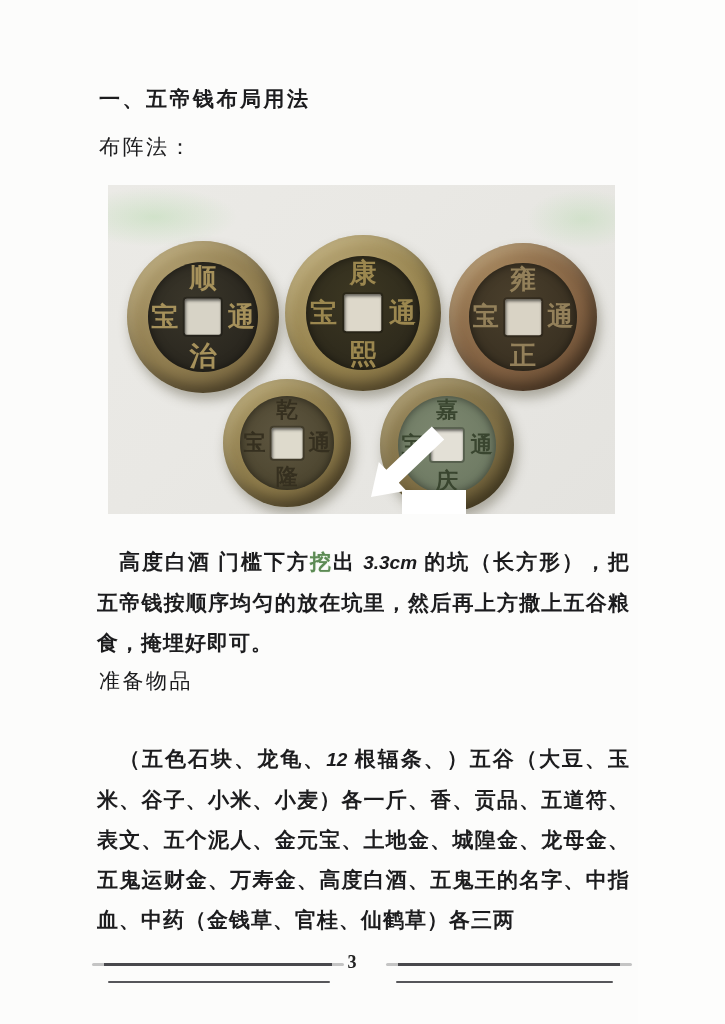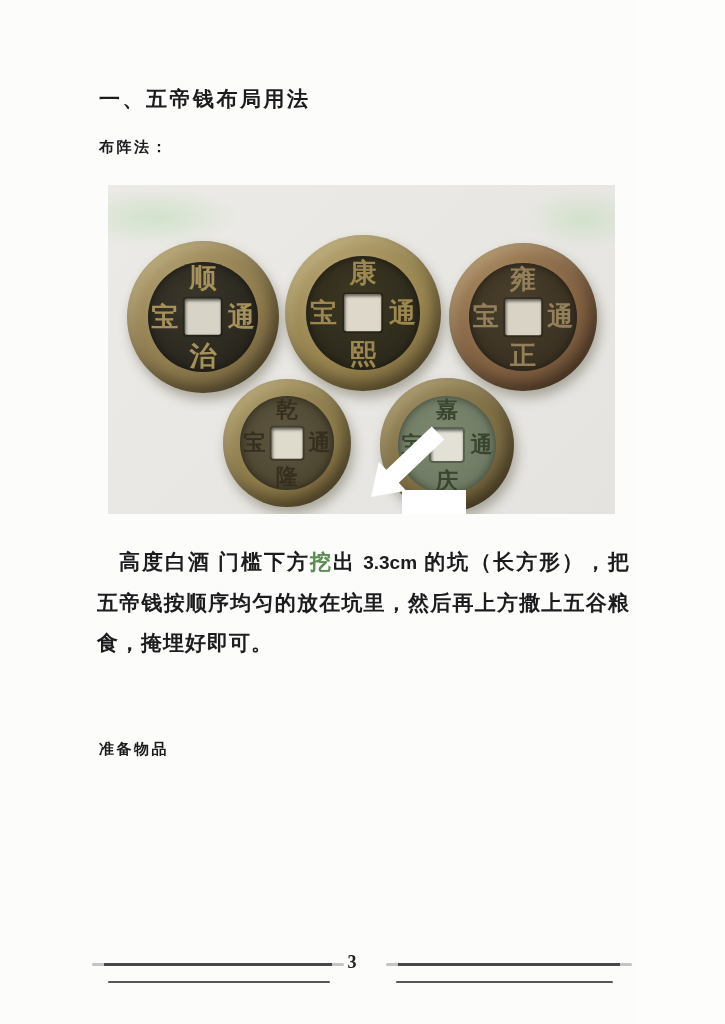--- a/index.html
+++ b/index.html
@@ -1,24 +1,24 @@
 <!DOCTYPE html>
 <html><head>
 <meta charset="utf-8">
 <style>
   html,body{margin:0;padding:0;}
   body{width:725px;height:1024px;background:#fdfdfc;font-family:"Liberation Serif","DejaVu Serif",serif;color:#1c1c1e;overflow:hidden;}
   .page{position:relative;width:638px;height:1024px;background:#fcfcfb;}
 
   .heading{position:absolute;left:99px;font-size:21px;font-weight:bold;letter-spacing:2.5px;line-height:26px;white-space:nowrap;}
-  .subheading{position:absolute;left:99px;font-size:15px;font-weight:bold;letter-spacing:2.5px;line-height:26px;white-space:nowrap;}
+  .subheading{position:absolute;left:99px;font-size:21px;font-weight:normal;letter-spacing:2.5px;line-height:26px;white-space:nowrap;}
 
   .body-para{position:absolute;left:97px;width:533px;font-size:21px;line-height:40px;font-weight:bold;text-align:justify;letter-spacing:1px;margin:0;}
   .body-para.indent{text-indent:22px;}
-  .latin-num{font-family:"Liberation Sans","DejaVu Sans",sans-serif;font-weight:bold;font-size:19px;letter-spacing:0;}
+  .latin-num{font-family:"Liberation Sans","DejaVu Sans",sans-serif;font-weight:bold;font-size:19px;letter-spacing:0;font-style:italic;}
   .green-char{color:#5d8a55;text-shadow:0 0 1px #9cc494;}
 
   
   .photo{position:absolute;left:108px;top:185px;width:507px;height:329px;background:linear-gradient(135deg,#ebeae6 0%,#e9e8e4 40%,#e4e3df 100%);overflow:hidden;}
   .smudge{position:absolute;pointer-events:none;}
   .smudge.s1{left:-10px;top:2px;width:140px;height:60px;background:radial-gradient(ellipse at 40% 50%,rgba(168,214,158,.38),rgba(168,214,158,0) 70%);}
   .smudge.s2{left:418px;top:4px;width:95px;height:60px;background:radial-gradient(ellipse at 60% 50%,rgba(168,214,158,.34),rgba(168,214,158,0) 70%);}
 
   .coin{position:absolute;border-radius:50%;box-shadow:3px 7px 12px rgba(95,90,72,.45),inset -5px -7px 14px rgba(0,0,0,.38),inset 5px 7px 12px rgba(255,244,205,.28);}
   .coin-field{position:absolute;inset:13.5%;border-radius:50%;box-shadow:inset 0 0 10px rgba(0,0,0,.5);}
@@ -122,22 +122,23 @@
     </div>
 
     <svg class="arrow-svg" width="507" height="329" viewBox="0 0 507 329">
       <rect x="294" y="305" width="64" height="24" fill="#ffffff"></rect>
       <polygon fill="#ffffff" points="263,312 298.4,305.7 290.8,297.8 336.2,254.5 323.8,241.5 278.4,284.8 270.8,276.9"></polygon>
     </svg>
   </div>
 
   <p class="body-para indent" style="top:542px;"><span>高度白酒 门槛下方</span><span class="green-char">挖</span><span>出 </span><span class="latin-num">3.3cm</span><span> 的坑（长方形），把五帝钱按顺序均匀的放在坑里，然后再上方撒上五谷粮食，掩埋好即可。</span></p>
 
-  <div class="subheading" style="top:736px;">准备物品</div>
+  <div class="subheading" style="top:668px;">准备物品</div>
 
+  <p class="body-para indent" style="top:739px;"><span>（五色石块、龙龟、</span><span class="latin-num">12</span><span> 根辐条、）五谷（大豆、玉米、谷子、小米、小麦）各一斤、香、贡品、五道符、表文、五个泥人、金元宝、土地金、城隍金、龙母金、五鬼运财金、万寿金、高度白酒、五鬼王的名字、中指血、中药（金钱草、官桂、仙鹤草）各三两</span></p>
 
   <div class="fline thick-l"></div>
   <div class="fline thick-r"></div>
   <div class="fline thin-l"></div>
   <div class="fline thin-r"></div>
   <div class="page-num">3</div>
 
 </div>
 
 </body></html>

